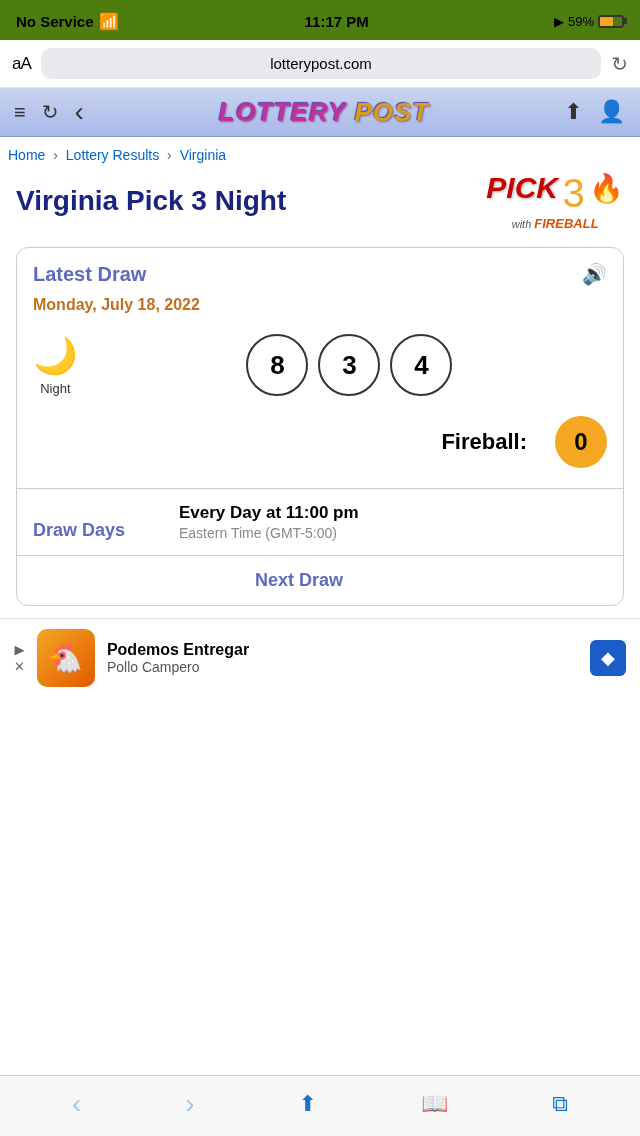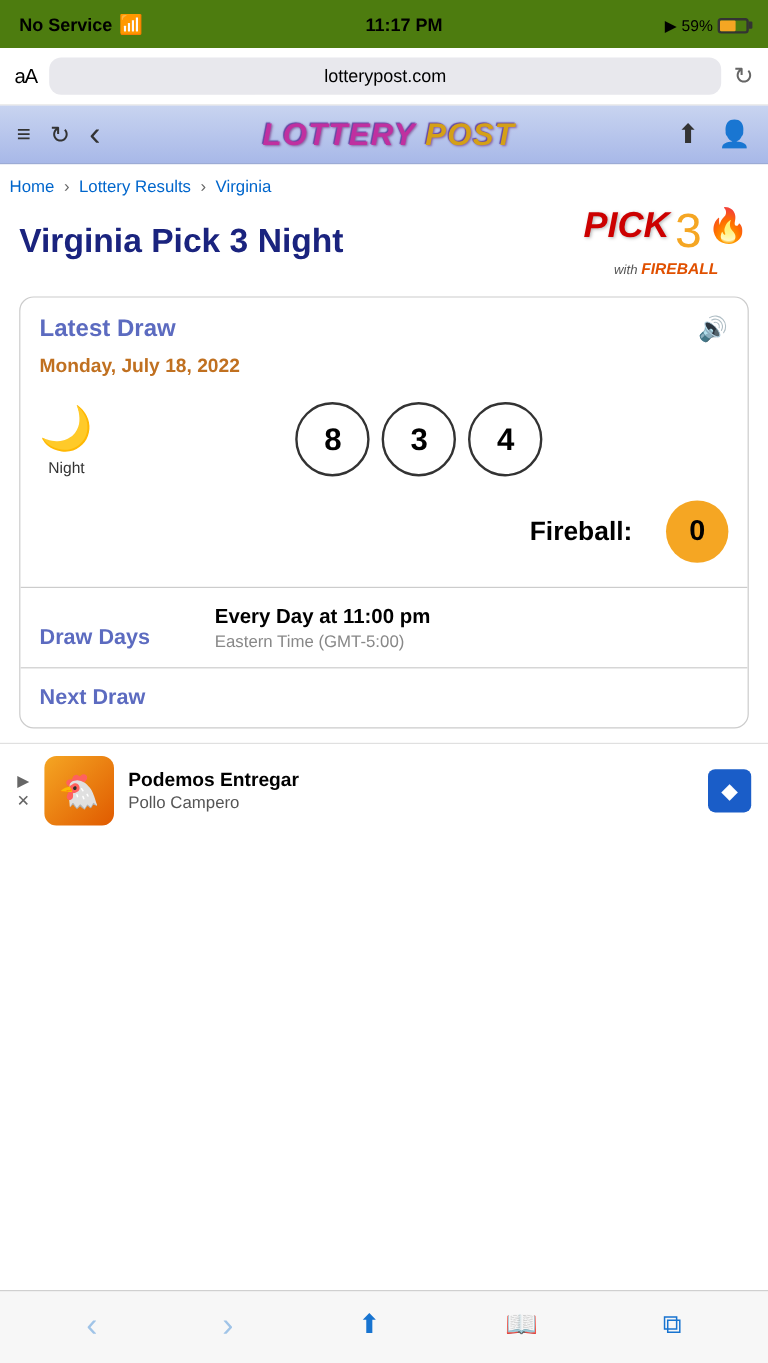--- a/index.html
+++ b/index.html
@@ -307,20 +307,21 @@
       font-size: 14px;
       color: #888;
       margin-top: 2px;
     }
 
     .next-draw-row {
       display: flex;
       align-items: center;
       padding: 14px 16px;
       gap: 16px;
+      justify-content: center;
     }
     .next-draw-label {
       font-size: 18px;
       font-weight: 700;
       color: #5c6bc0;
       min-width: 130px;
     }
     .next-draw-value {
       font-size: 20px;
       font-weight: 700;

